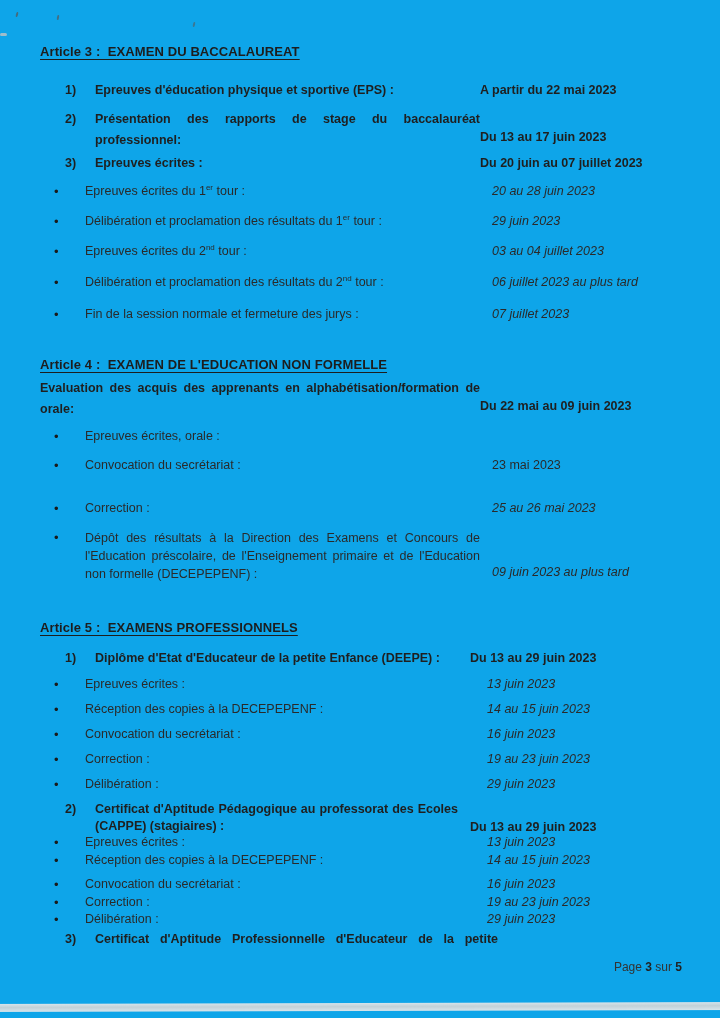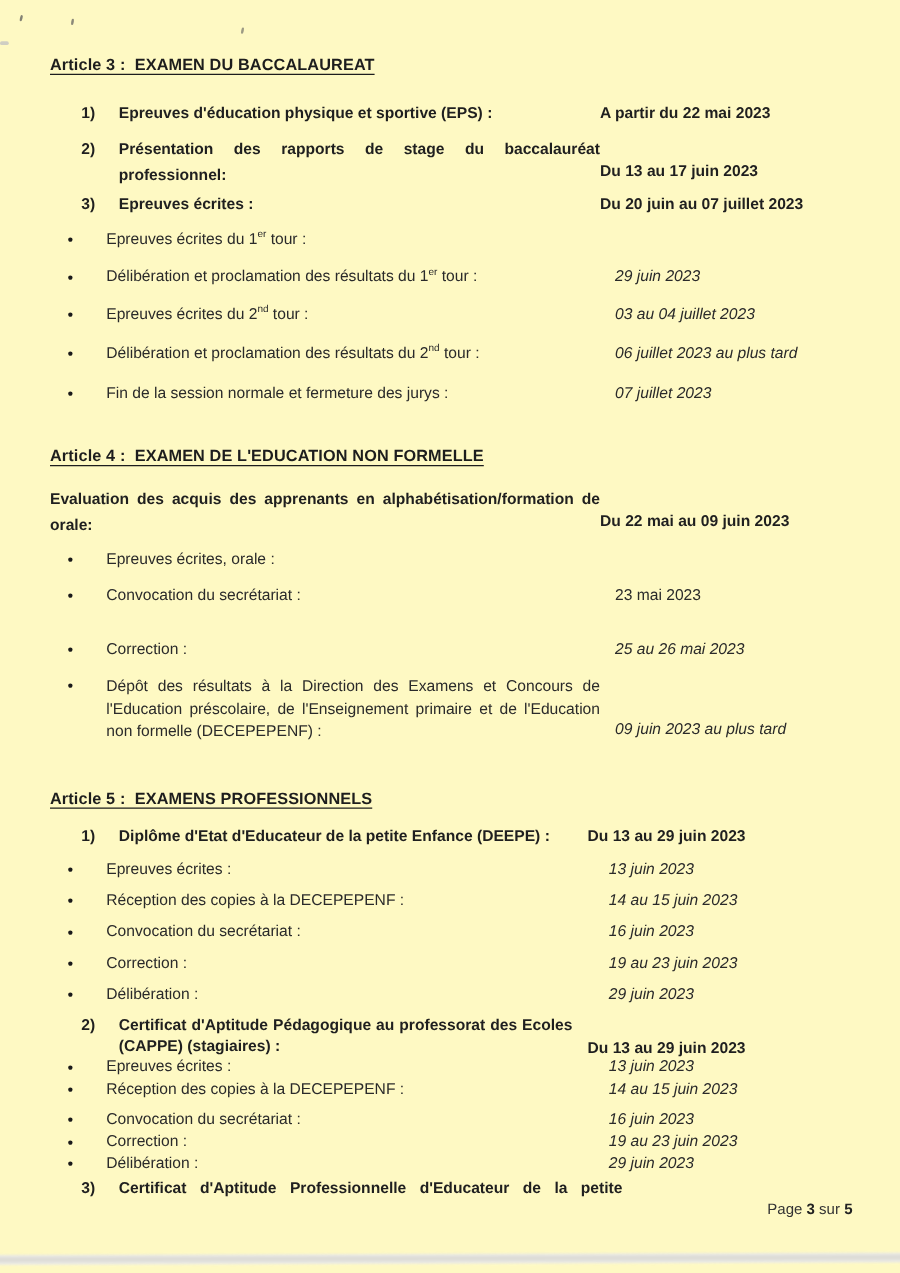--- a/index.html
+++ b/index.html
@@ -1,20 +1,20 @@
 <!DOCTYPE html>
 <html><head>
 <meta charset="utf-8">
 <style>
   html,body{margin:0;padding:0;background:#e9e9e9;}
   .page{
     position:relative;
     width:720px;height:1018px;
     margin:0 auto;
-    background:#fef9c3;
+    background:#0ea5e9;
     font-family:"Liberation Sans","DejaVu Sans",sans-serif;
     color:#2a2a2a;
     font-size:12.5px;
     line-height:15px;
     overflow:hidden;
   }
   .content{padding:44px 25px 0 40px;}
   .h{
     font-weight:bold;font-size:13px;color:#1d1d1d;
     text-decoration:underline;text-underline-offset:3px;
@@ -99,20 +99,21 @@
         <span class="txtn">Epreuves écrites :</span>
       </div>
       <div class="date n-date">Du 20 juin au 07 juillet 2023</div>
     </div>
 
     <div class="row" style="margin-bottom:15px">
       <div class="left">
         <span class="blt">•</span>
         <span class="txtb"><span>Epreuves écrites du 1</span><sup>er</sup><span> tour :</span></span>
       </div>
+      <div class="date b-date">20 au 28 juin 2023</div>
     </div>
 
     <div class="row" style="margin-bottom:15px">
       <div class="left">
         <span class="blt">•</span>
         <span class="txtb"><span>Délibération et proclamation des résultats du 1</span><sup>er</sup><span> tour :</span></span>
       </div>
       <div class="date b-date">29 juin 2023</div>
     </div>
 
@@ -133,21 +134,21 @@
     </div>
 
     <div class="row">
       <div class="left">
         <span class="blt">•</span>
         <span class="txtb"><span>Fin de la session normale et fermeture des jurys :</span><sup></sup><span></span></span>
       </div>
       <div class="date b-date">07 juillet 2023</div>
     </div>
 
-    <div class="h" style="margin-top:35px;margin-bottom:17px">Article 4 :  EXAMEN DE L'EDUCATION NON FORMELLE</div>
+    <div class="h" style="margin-top:35px;margin-bottom:6px">Article 4 :  EXAMEN DE L'EDUCATION NON FORMELLE</div>
 
     <div class="row bottom" style="margin-bottom:9px">
       <div class="left">
         <span class="txtn ml21">
           <span class="jl">Evaluation des acquis des apprenants en alphabétisation/formation de</span>
           <span class="ln">orale:</span>
         </span>
       </div>
       <div class="date n-date lift6">Du 22 mai au 09 juin 2023</div>
     </div>

